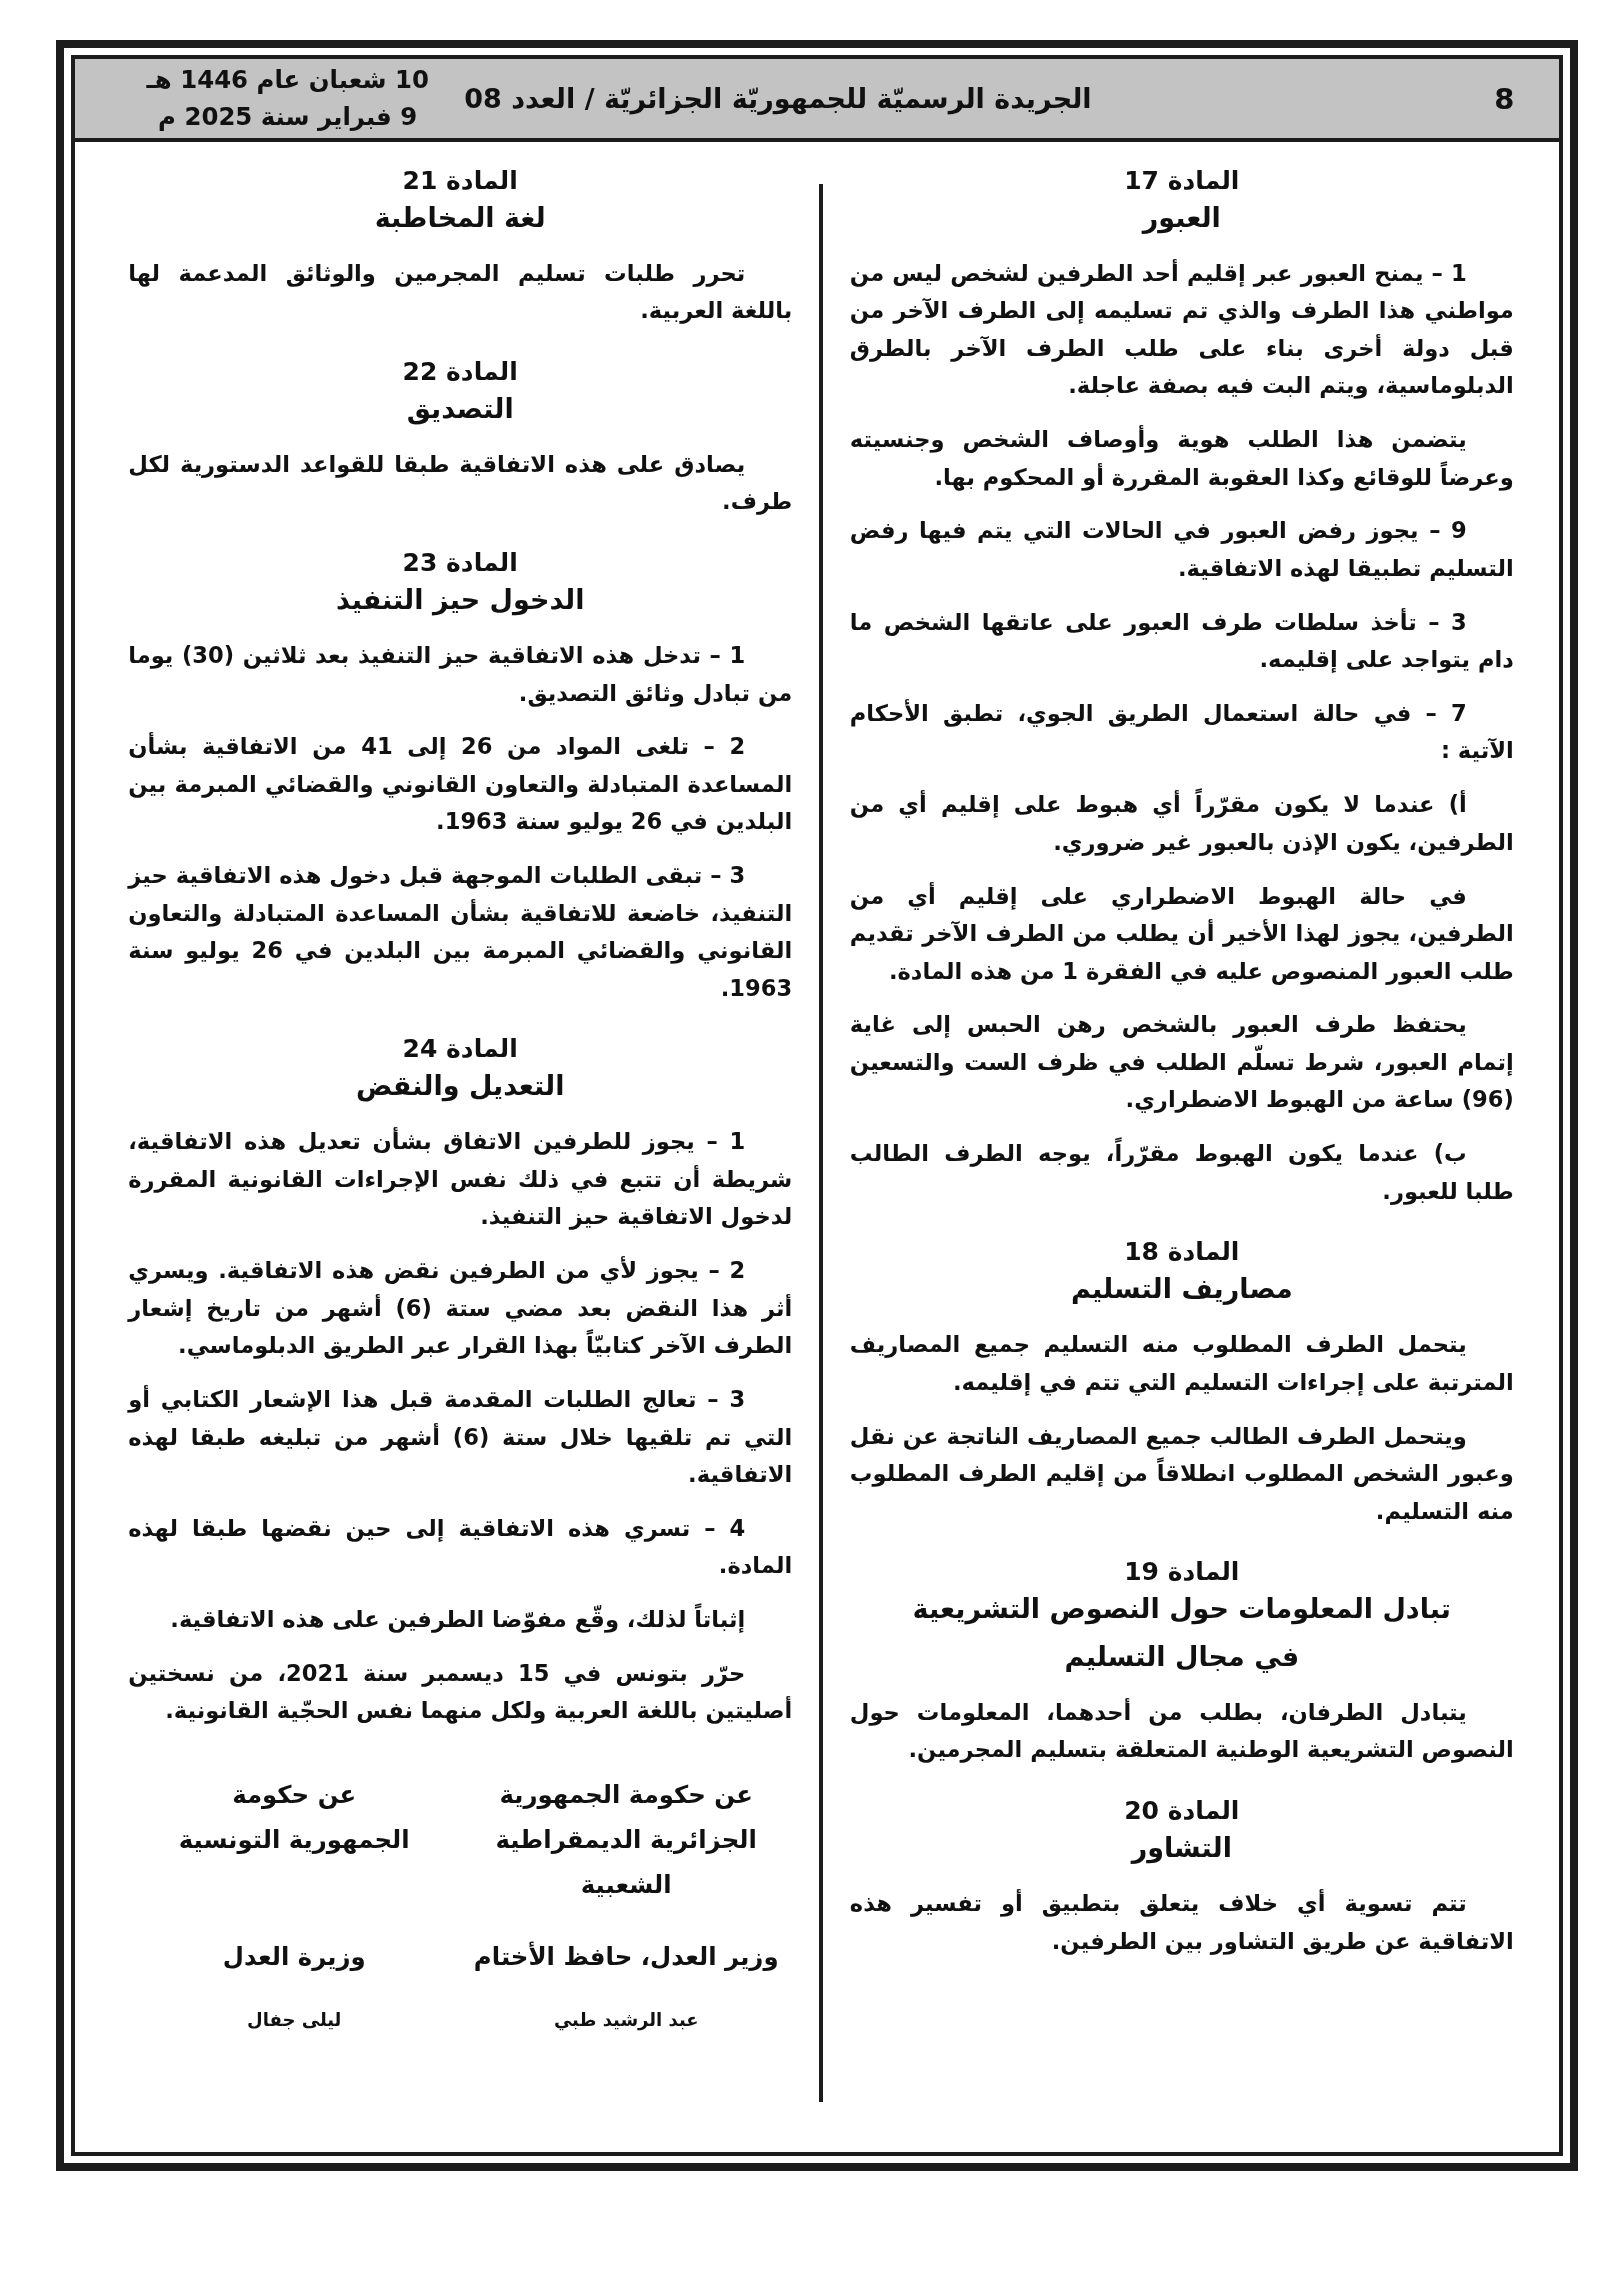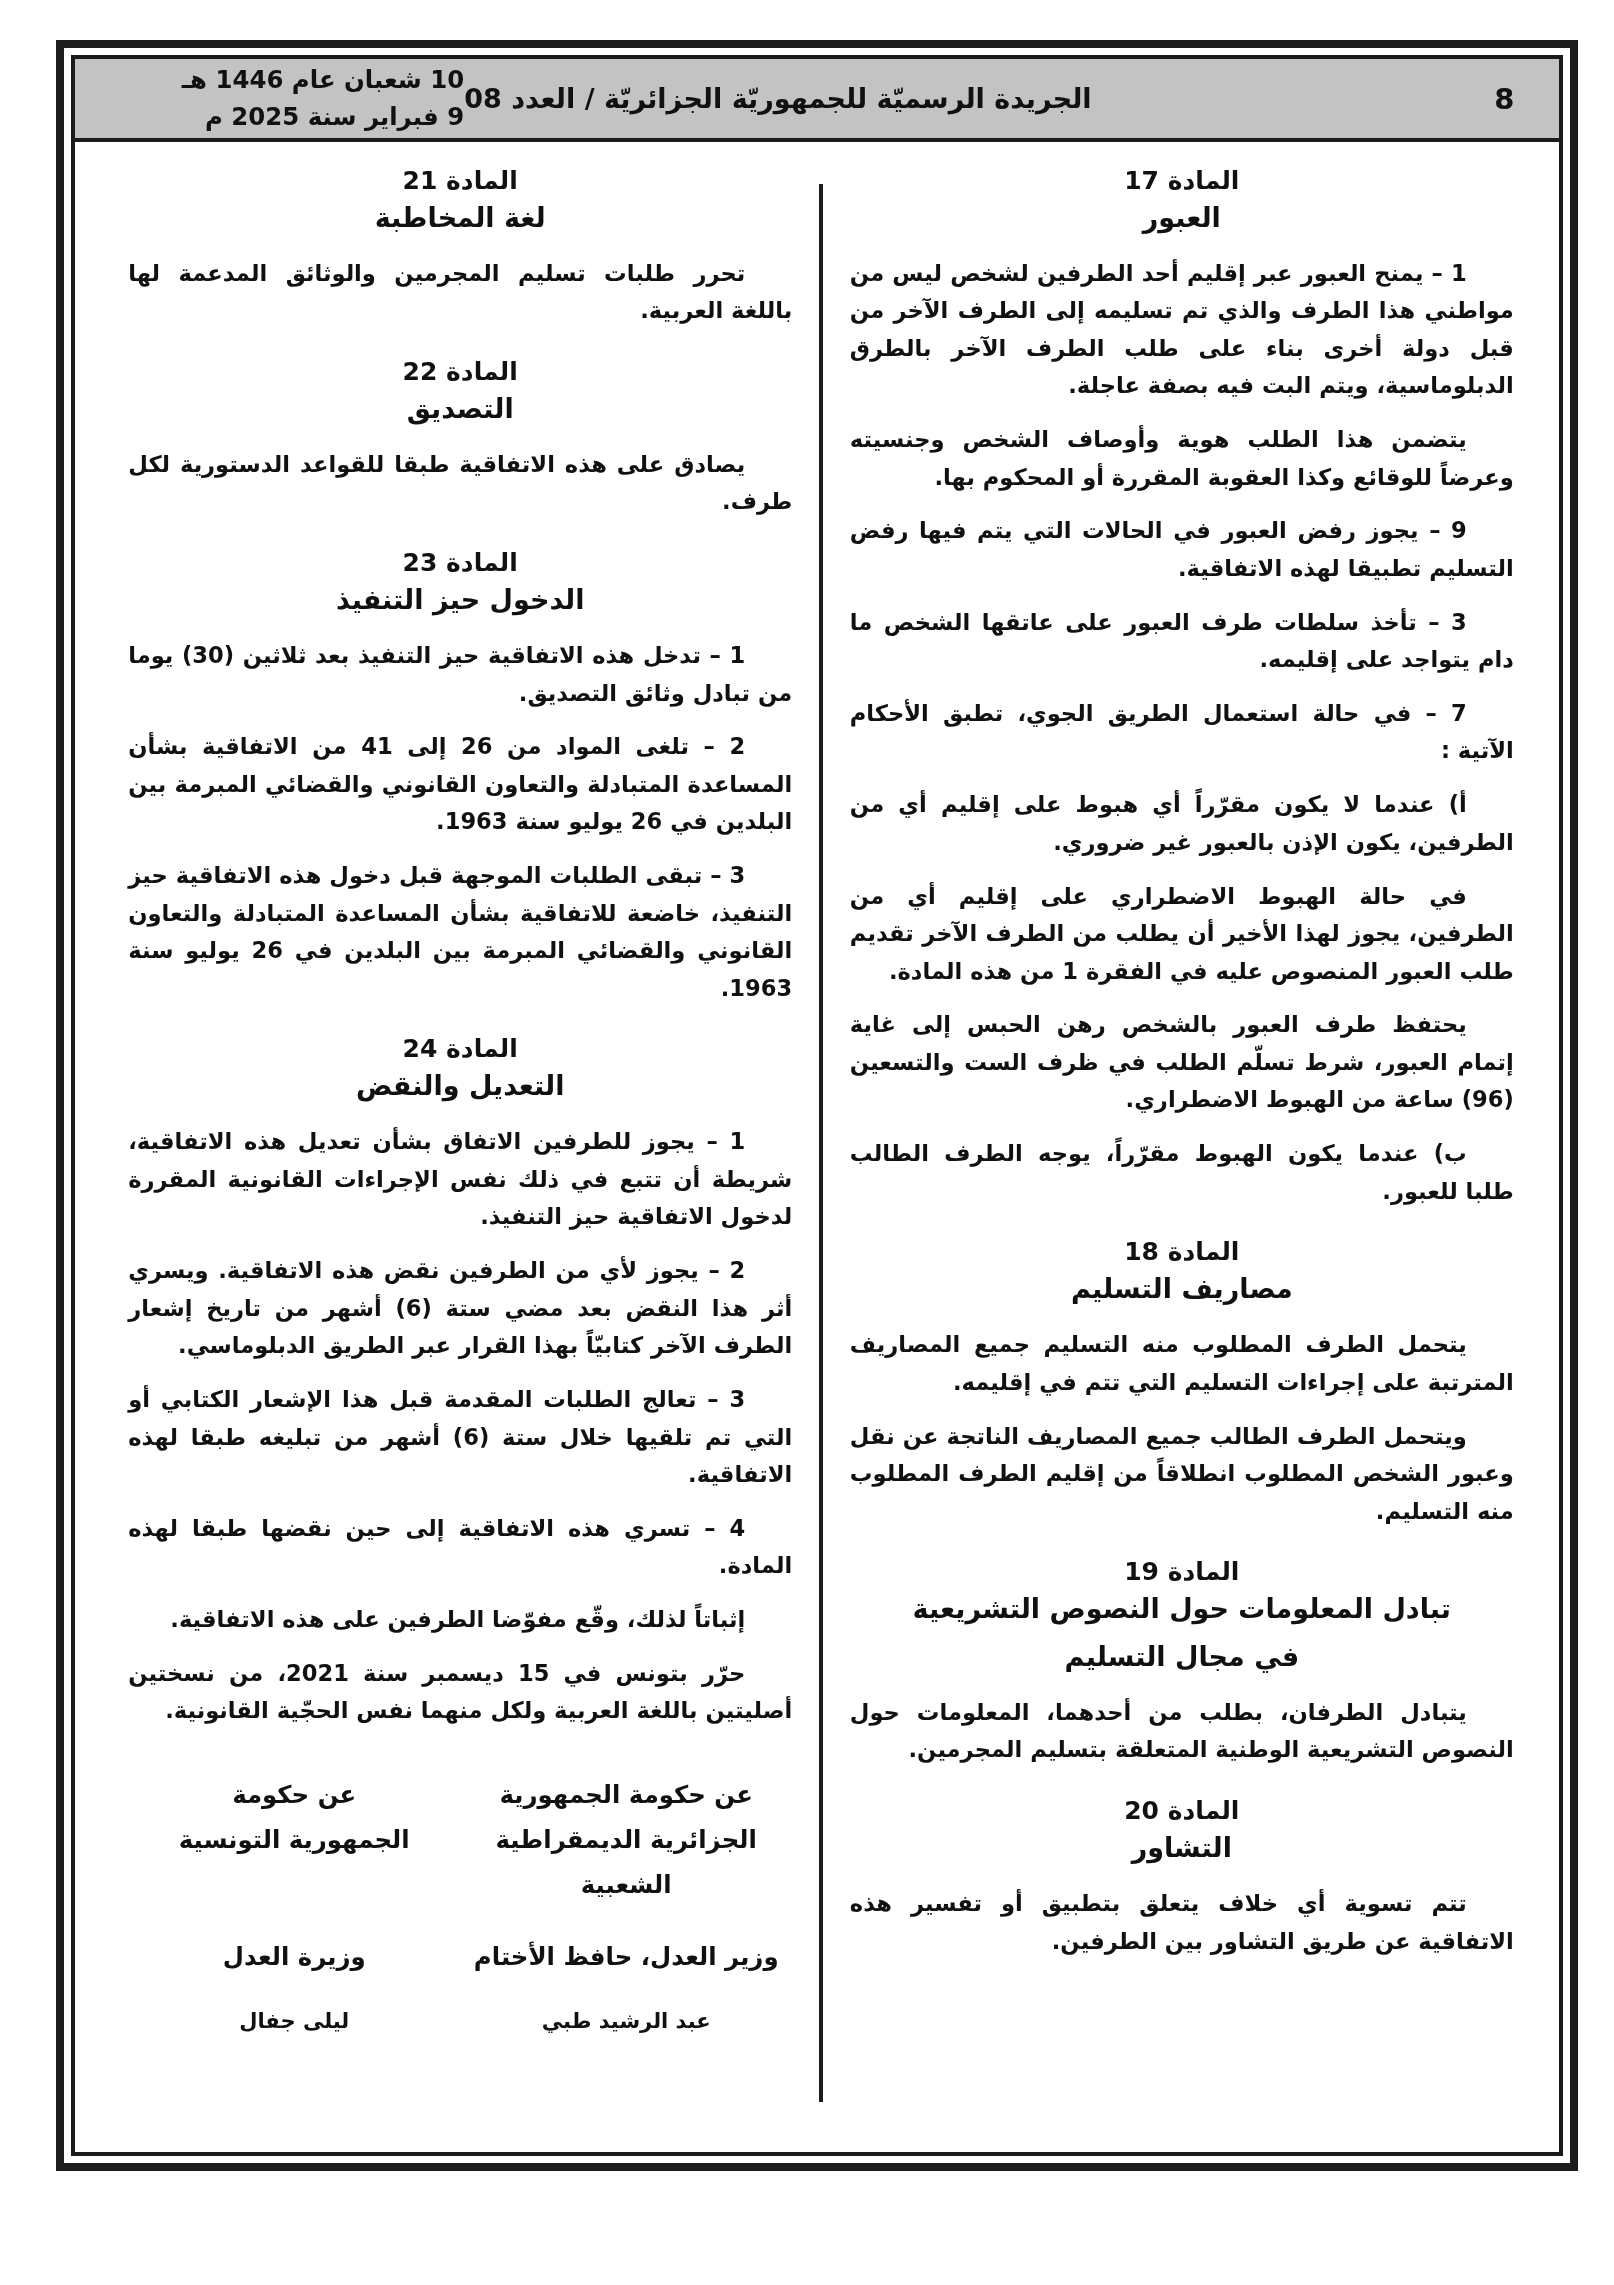--- a/index.html
+++ b/index.html
@@ -26,21 +26,21 @@
 
   
   .hdr {
     flex:0 0 83px;
     background:#c3c3c3;
     border-bottom:4.5px solid #1c1c1c;
     display:flex; direction:rtl; align-items:center;
   }
   .hdr-pagenum { width:109px; text-align:center; font-size:29px; font-weight:bold; }
   .hdr-title   { flex:1; text-align:left; font-size:27px; font-weight:bold; }
-  .hdr-dates   { width:389px; font-size:24.4px; font-weight:bold;
+  .hdr-dates   { width:389px; text-align:center; font-size:24.4px; font-weight:bold;
                  line-height:1.5; padding-left:36px; }
 
   
   .content { flex:1; display:flex; direction:rtl; padding:18px 20px 0; }
   .col { width:716px; }
   .col-a { padding:0 25px 12px 27px; }
   .col-b { padding:0 27px 0 25px; }
   .divider { flex:0 0 3.6px; background:#1c1c1c; height:1918px; margin-top:23.5px; }
 
   .art-num {
@@ -61,21 +61,21 @@
     text-indent:47px;
     margin-bottom:16.3px;
   }
 
   
   .sig-block { display:flex; direction:rtl; margin-top:42px; }
   .sig-col { flex:1; text-align:center; }
   .sig-heading { height:145px; }
   .sig-heading > div { font-size:24.4px; font-weight:bold; line-height:1.85; }
   .sig-title { font-size:24.4px; font-weight:bold; margin-top:25px; }
-  .sig-name  { font-size:21px; font-weight:bold; margin-top:38px; }
+  .sig-name  { font-size:18px; font-weight:bold; margin-top:38px; }
 </style>
 </head>
 <body>
 
 <div class="page">
   <div class="inner-frame">
 
     <header class="hdr">
       <div class="hdr-pagenum">8</div>
       <div class="hdr-title">الجريدة الرسميّة للجمهوريّة الجزائريّة / العدد 08</div>

